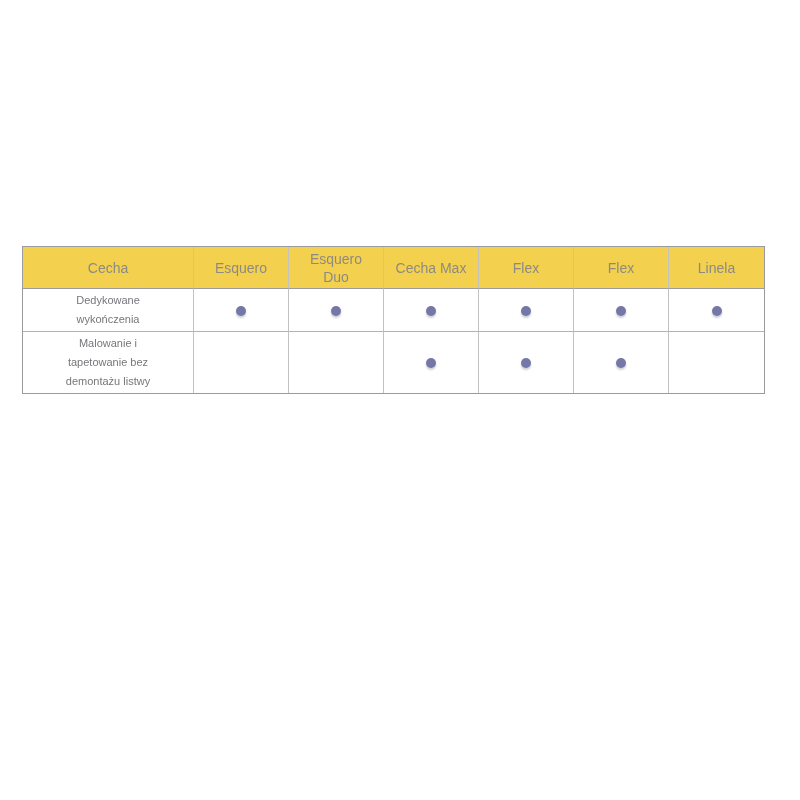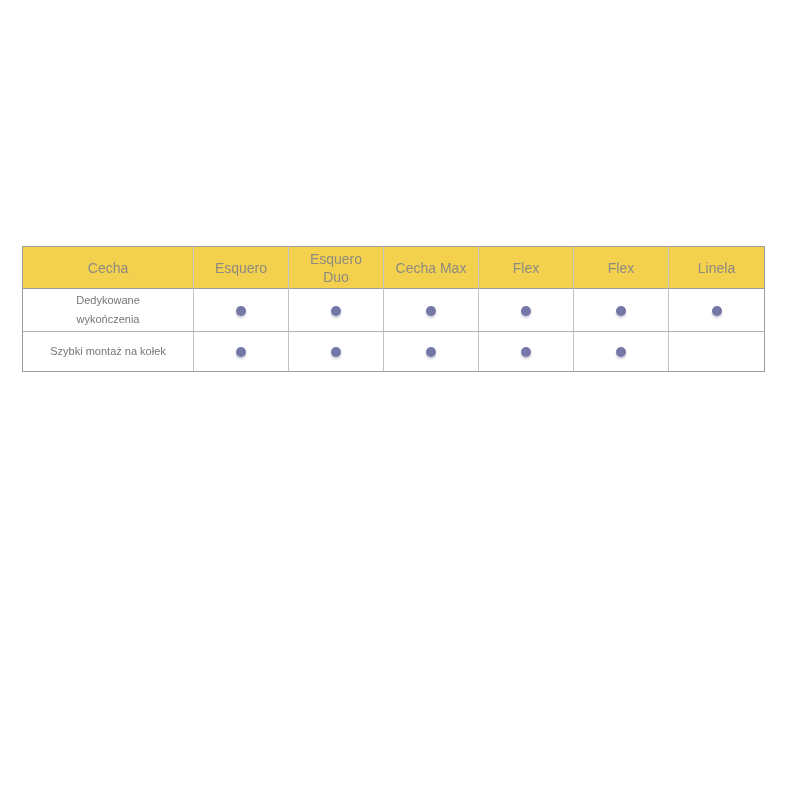--- a/index.html
+++ b/index.html
@@ -90,24 +90,26 @@
       <tr class="r0">
         <td>Dedykowane
 wykończenia</td>
         <td><span class="dot"></span></td>
         <td><span class="dot"></span></td>
         <td><span class="dot"></span></td>
         <td><span class="dot"></span></td>
         <td><span class="dot"></span></td>
         <td><span class="dot"></span></td>
       </tr>
-      <tr class="r3">
-        <td>Szybki montaż na kołek</td>
-        <td><span class="dot"></span></td>
-        <td><span class="dot"></span></td>
+      <tr class="r1">
+        <td>Malowanie i
+tapetowanie bez
+demontażu listwy</td>
+        <td><span class="dot" style="visibility: hidden;"></span></td>
+        <td><span class="dot" style="visibility: hidden;"></span></td>
         <td><span class="dot"></span></td>
         <td><span class="dot"></span></td>
         <td><span class="dot"></span></td>
         <td><span class="dot" style="visibility: hidden;"></span></td>
       </tr>
     </tbody>
   </table>
 </div>
 
 </body></html>

